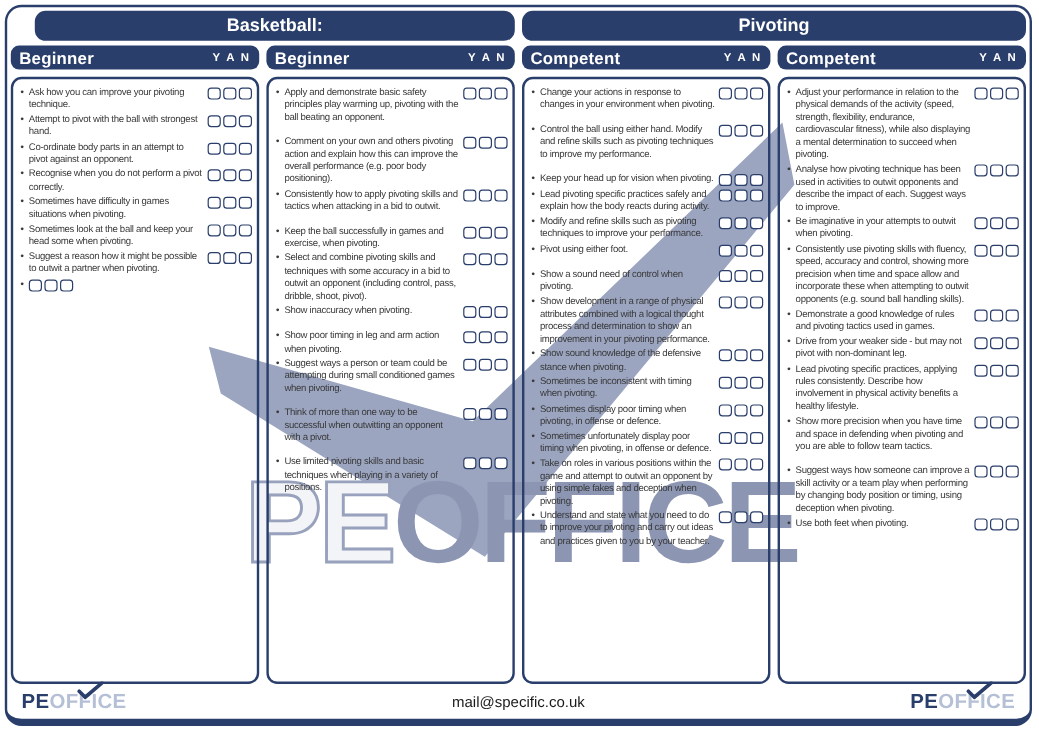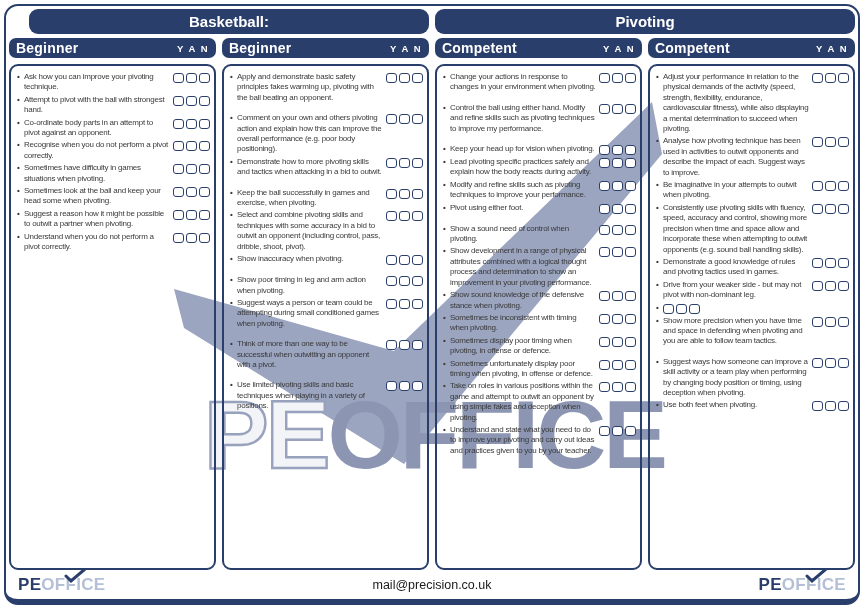--- a/index.html
+++ b/index.html
@@ -137,50 +137,49 @@
             <span class="bullet">•</span>
             <span class="itext">Suggest a reason how it might be possible to outwit a partner when pivoting.</span>
             <span class="boxes">
               <span class="cb"></span>
               <span class="cb"></span>
               <span class="cb"></span>
             </span>
           </div>
           <div class="item">
             <span class="bullet">•</span>
-            <span class="itext">Understand when you do not perform a pivot correctly.</span>
             <span class="boxes">
               <span class="cb"></span>
               <span class="cb"></span>
               <span class="cb"></span>
             </span>
           </div>
         </div>
       <div class="panel">
           <div class="item">
             <span class="bullet">•</span>
-            <span class="itext">Apply and demonstrate basic safety principles fakes warming up, pivoting with the ball beating an opponent.</span>
+            <span class="itext">Apply and demonstrate basic safety principles play warming up, pivoting with the ball beating an opponent.</span>
             <span class="boxes">
               <span class="cb"></span>
               <span class="cb"></span>
               <span class="cb"></span>
             </span>
           </div>
           <div class="item gap">
             <span class="bullet">•</span>
             <span class="itext">Comment on your own and others pivoting action and explain how this can improve the overall performance (e.g. poor body positioning).</span>
             <span class="boxes">
               <span class="cb"></span>
               <span class="cb"></span>
               <span class="cb"></span>
             </span>
           </div>
           <div class="item">
             <span class="bullet">•</span>
-            <span class="itext">Demonstrate how to more pivoting skills and tactics when attacking in a bid to outwit.</span>
+            <span class="itext">Consistently how to apply pivoting skills and tactics when attacking in a bid to outwit.</span>
             <span class="boxes">
               <span class="cb"></span>
               <span class="cb"></span>
               <span class="cb"></span>
             </span>
           </div>
           <div class="item gap">
             <span class="bullet">•</span>
             <span class="itext">Keep the ball successfully in games and exercise, when pivoting.</span>
             <span class="boxes">
@@ -422,20 +421,21 @@
             <span class="bullet">•</span>
             <span class="itext">Drive from your weaker side - but may not pivot with non-dominant leg.</span>
             <span class="boxes">
               <span class="cb"></span>
               <span class="cb"></span>
               <span class="cb"></span>
             </span>
           </div>
           <div class="item">
             <span class="bullet">•</span>
+            <span class="itext">Lead pivoting specific practices, applying rules consistently. Describe how involvement in physical activity benefits a healthy lifestyle.</span>
             <span class="boxes">
               <span class="cb"></span>
               <span class="cb"></span>
               <span class="cb"></span>
             </span>
           </div>
           <div class="item">
             <span class="bullet">•</span>
             <span class="itext">Show more precision when you have time and space in defending when pivoting and you are able to follow team tactics.</span>
             <span class="boxes">
@@ -462,19 +462,19 @@
               <span class="cb"></span>
             </span>
           </div>
         </div>
     </div>
 
     <div class="footer">
       <span class="logo"><span class="lpe">PE</span><span class="loff">OFFICE</span><svg width="24" height="15" viewBox="0 0 24 15">
             <polyline points="2,8 7,13 21,1" fill="none" stroke="#2a3e6b" stroke-width="3" stroke-linecap="round"></polyline>
           </svg></span>
-      <span class="email">mail@precision.co.uk</span>
+      <span class="email">mail@specific.co.uk</span>
       <span class="logo"><span class="lpe">PE</span><span class="loff">OFFICE</span><svg width="24" height="15" viewBox="0 0 24 15">
             <polyline points="2,8 7,13 21,1" fill="none" stroke="#2a3e6b" stroke-width="3" stroke-linecap="round"></polyline>
           </svg></span>
     </div>
   </div>
 </div>
 
 </body></html>

